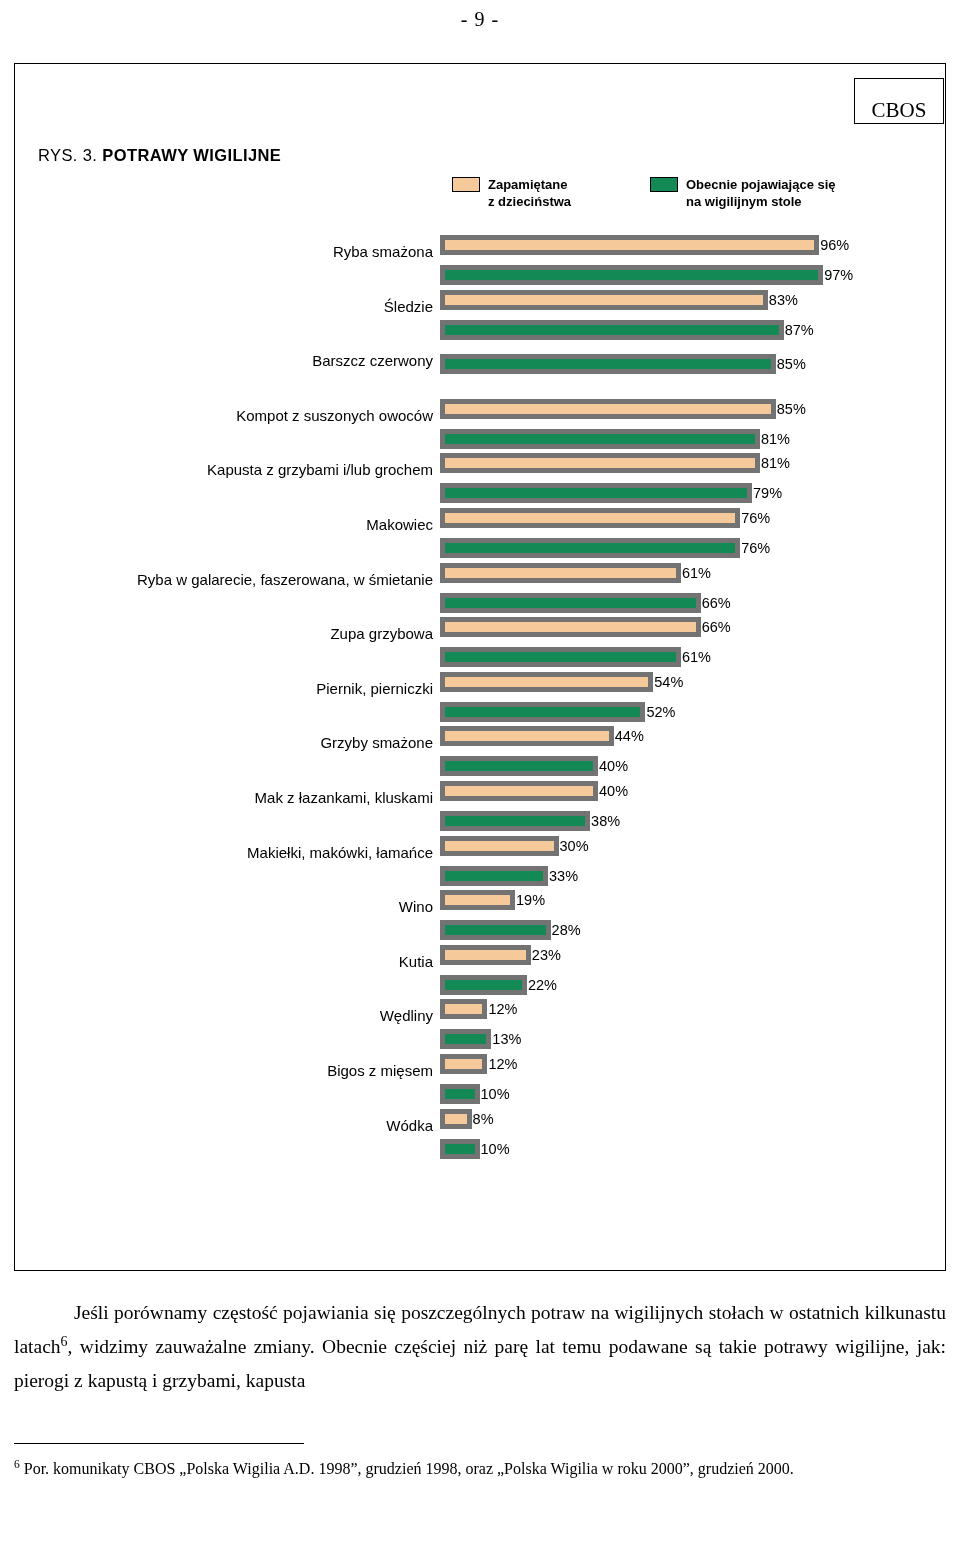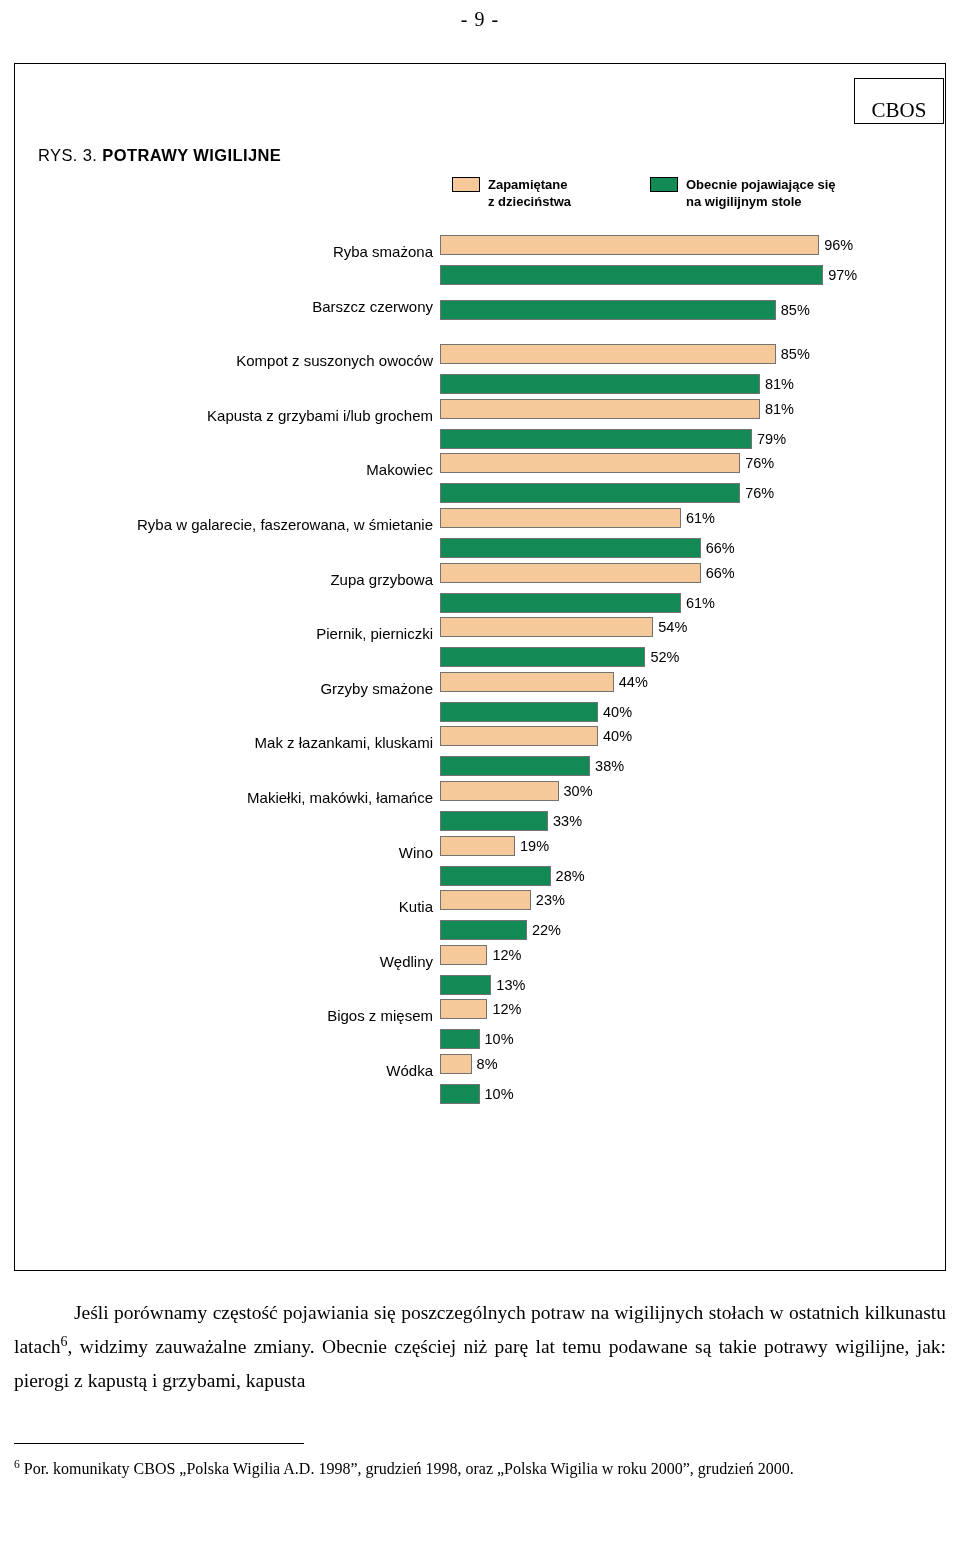--- a/index.html
+++ b/index.html
@@ -116,21 +116,21 @@
     white-space: nowrap;
     text-align: right;
   }
   .bar-wrap {
     position: absolute;
     left: 440px;
     top: 5px;
   }
   .bar {
     height: 20px;
-    border: 1px solid #737373;
+    border: 5px solid #737373;
     box-sizing: border-box;
     position: relative;
   }
   .bar.peach { background: #f6c99a; }
   .bar.green { background: #138a55; margin-top: 10px; }
   .bar-val {
     position: absolute;
     left: 100%;
     top: 50%;
     transform: translateY(-50%);
@@ -211,20 +211,31 @@
         <div class="bar-wrap">
           <div class="bar peach" style="width: 379.2px;">
             <span class="bar-val">96%</span>
           </div>
           <div class="bar green" style="width: 383.15px;">
             <span class="bar-val">97%</span>
           </div>
         </div>
       </div>
       <div class="row">
+        <div class="row-label">Śledzie</div>
+        <div class="bar-wrap">
+          <div class="bar peach" style="width: 327.85px;">
+            <span class="bar-val">83%</span>
+          </div>
+          <div class="bar green" style="width: 343.65px;">
+            <span class="bar-val">87%</span>
+          </div>
+        </div>
+      </div>
+      <div class="row">
         <div class="row-label">Barszcz czerwony</div>
         <div class="bar-wrap">
           <div class="bar green" style="width: 335.75px;">
             <span class="bar-val">85%</span>
           </div>
         </div>
       </div>
       <div class="row">
         <div class="row-label">Kompot z suszonych owoców</div>
         <div class="bar-wrap">

